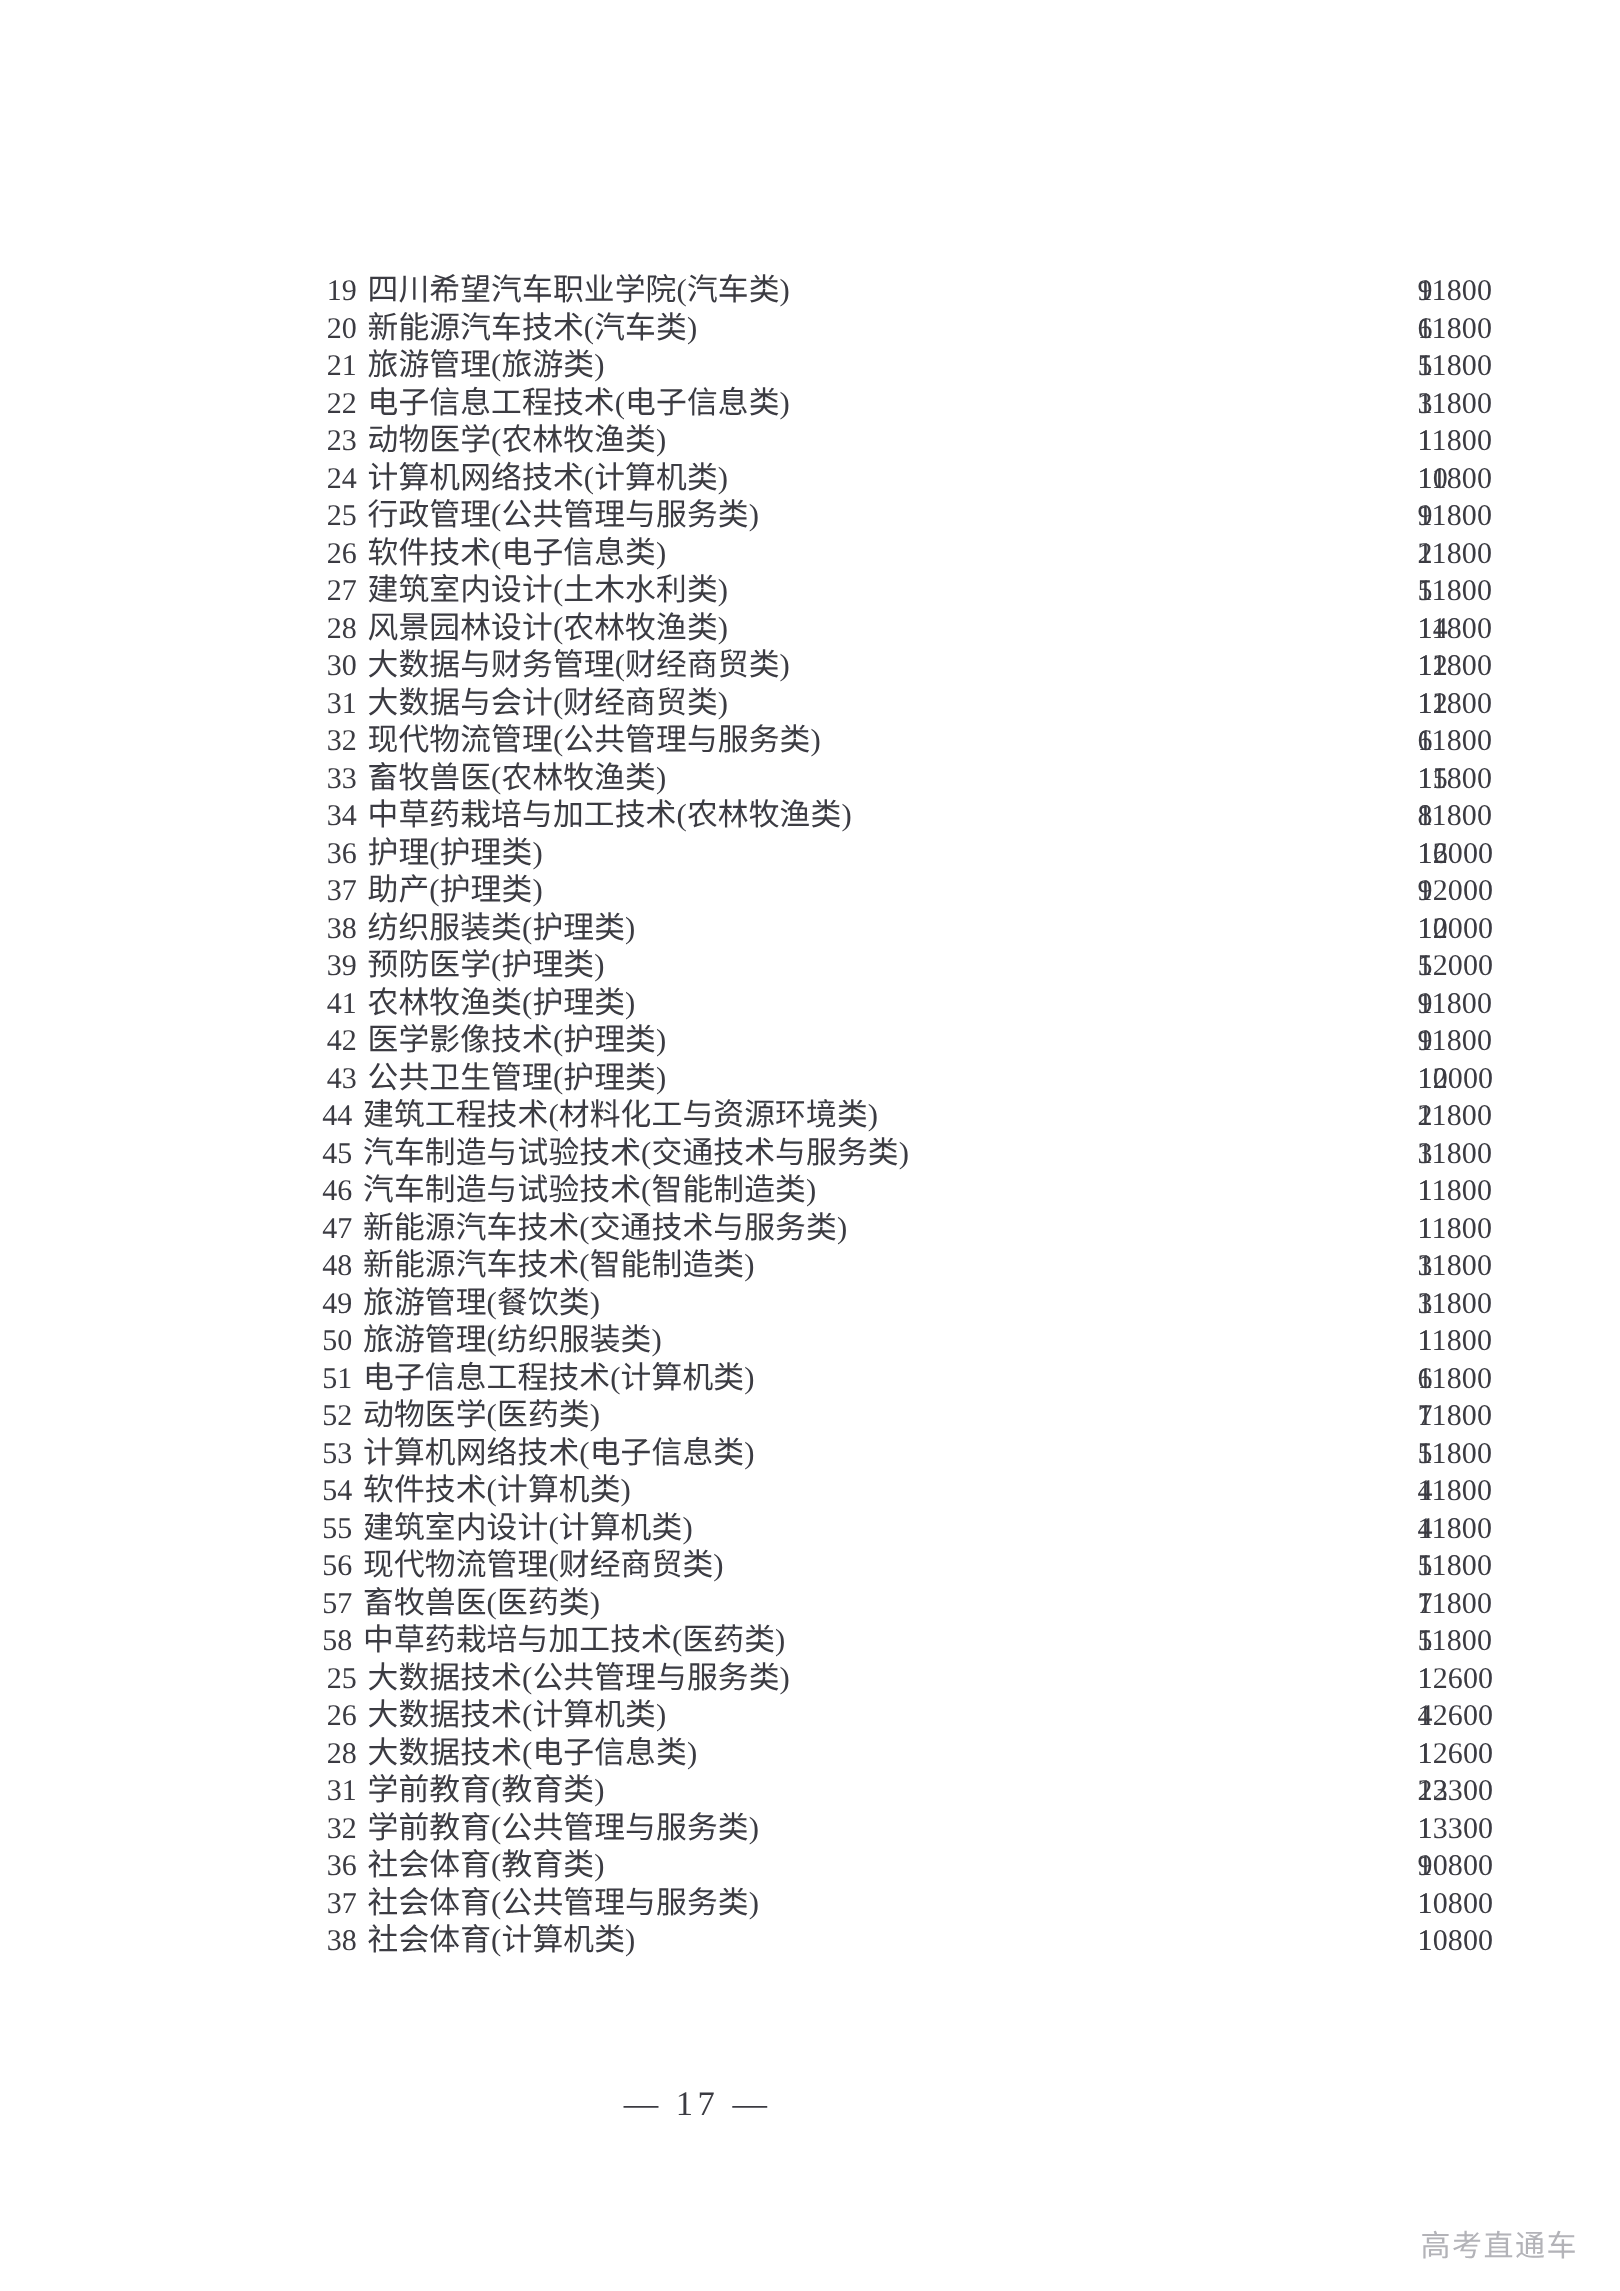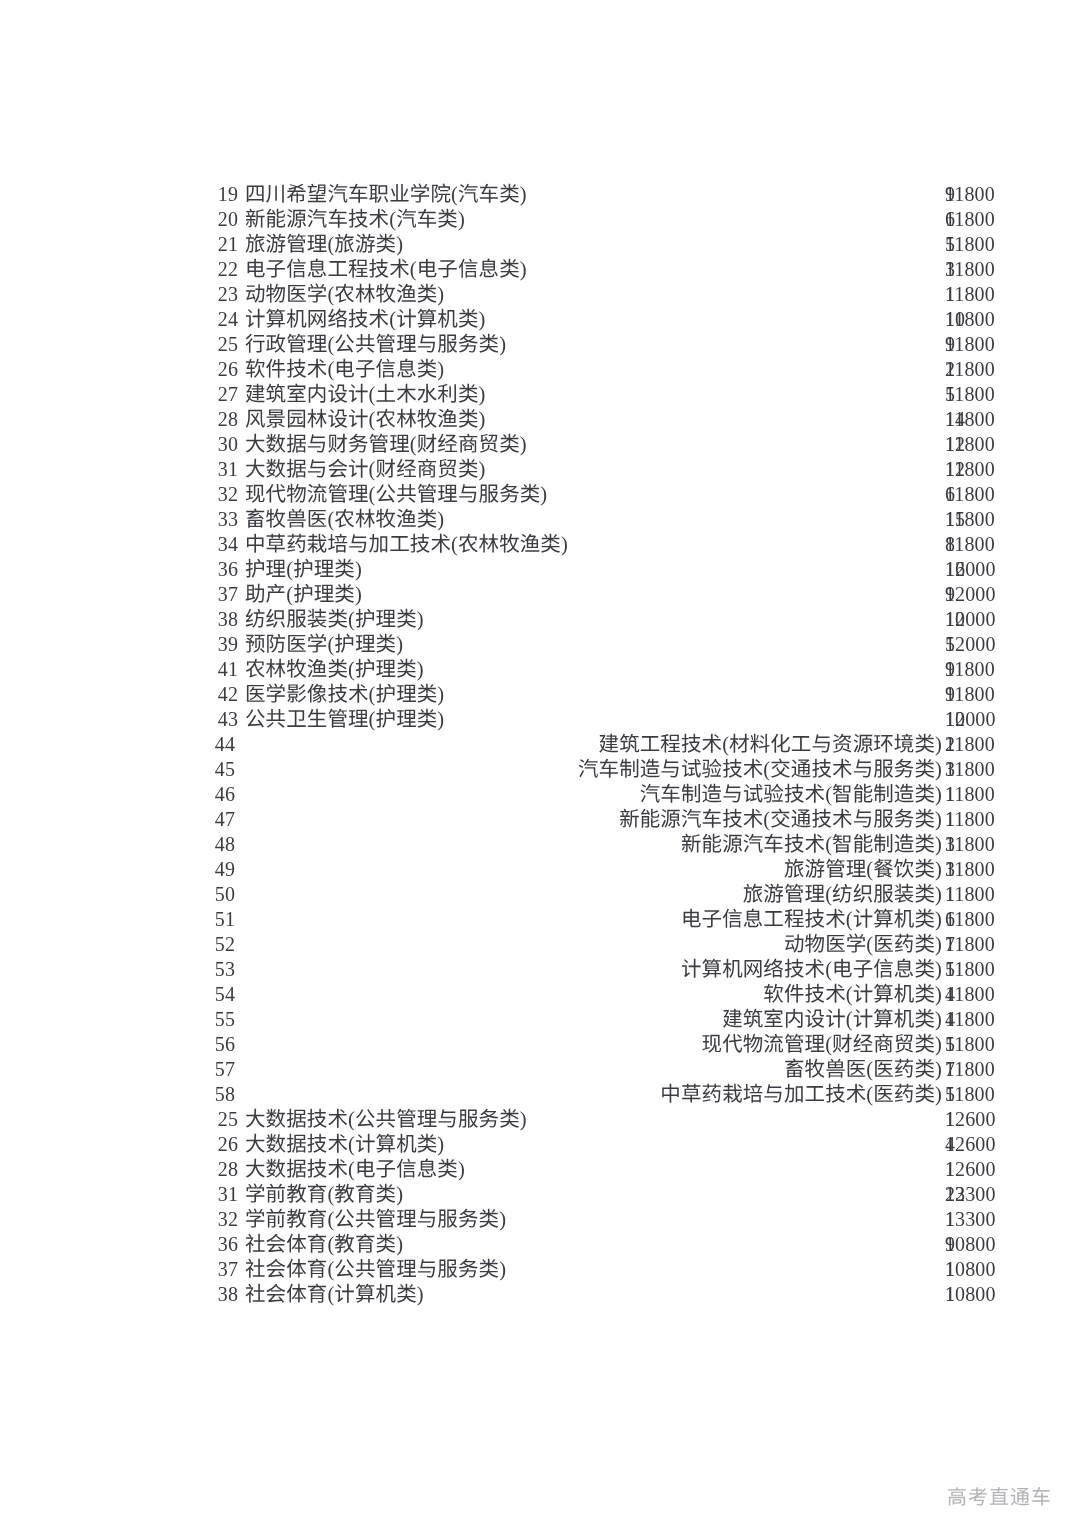--- a/index.html
+++ b/index.html
@@ -64,21 +64,21 @@
     font-size: 20px;
   }
   td.fee {
     text-align: left;
     padding-left: 0;
     font-size: 20px;
   }
 
   
   tr.shift td.idx   { padding-right: 10px; }
-  tr.shift td.major { padding-left: 0px; position: relative; left: -3px; text-align: right; }
+  tr.shift td.major { padding-left: 0px; position: relative; left: -3px; }
 
   
   tr.school { height: 40px; }
   tr.school td {
     font-weight: bold;
     font-size: 21px;
     vertical-align: bottom;
     padding-bottom: 2px;
   }
   tr.school td.school-code {
@@ -397,16 +397,17 @@
         </tr>
         <tr class="major-row">
           <td class="idx">38</td>
           <td class="major">社会体育(计算机类)</td>
           <td class="cnt">1</td>
           <td class="fee">10800</td>
         </tr>
       </tbody>
   </table>
 
+  <div class="page-number">— 17 —</div>
 
   <div class="watermark">高考直通车</div>
 
 </div>
 
 </body></html>

